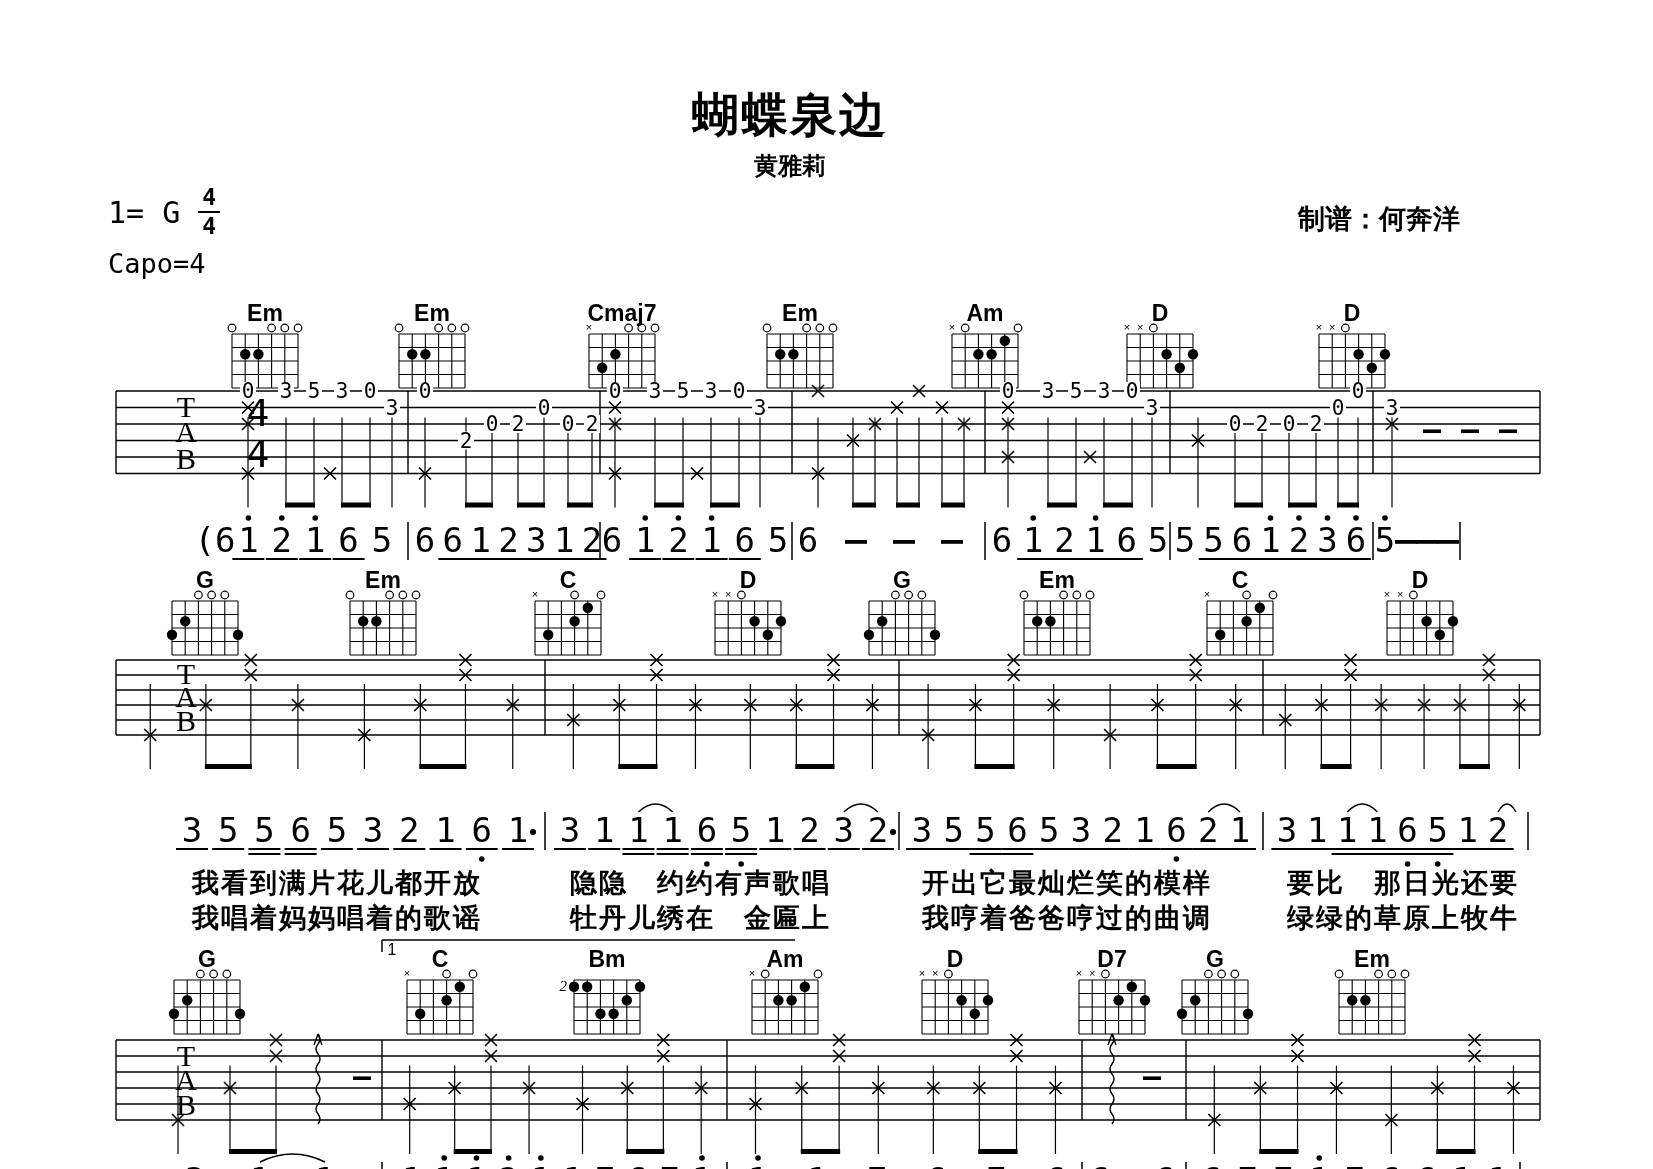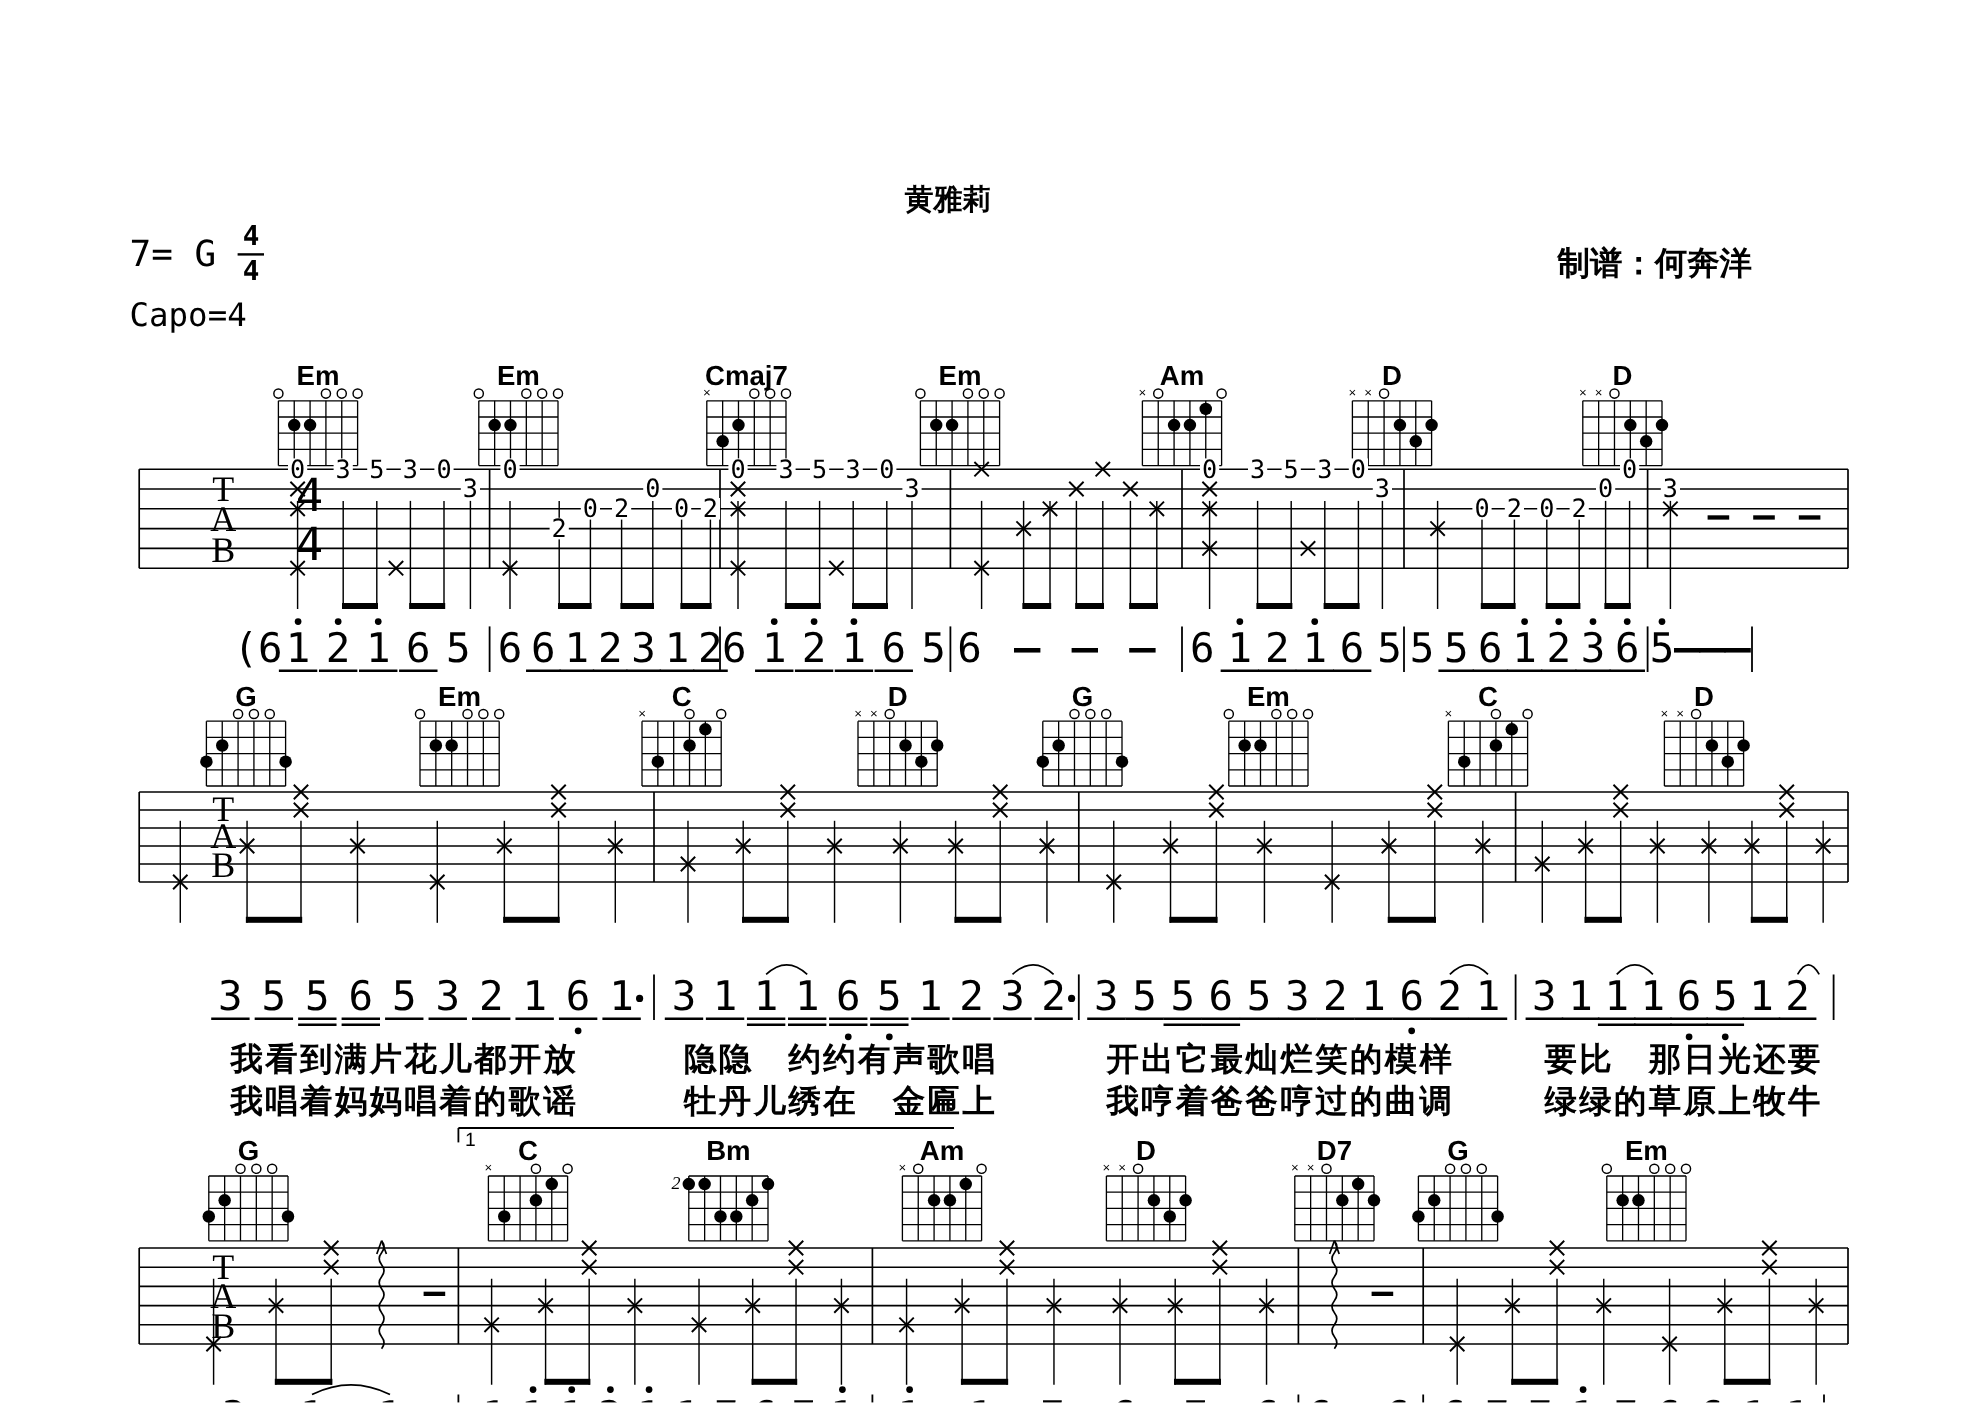--- a/index.html
+++ b/index.html
@@ -19,23 +19,24 @@
         font-family:"DejaVu Sans Mono",monospace;}
   .credits{position:absolute;top:198px;left:1000px;width:460px;text-align:right;
            font-size:27px;line-height:42px;font-weight:bold;}
   svg{position:absolute;left:0;top:0;}
   svg text{fill:#000;}
 </style>
 </head>
 <body>
 
 <div class="page">
+  <div class="title">蝴蝶泉边</div>
   <div class="artist">黄雅莉</div>
   <div class="keyrow">
-    <span>7= G</span>
+    <span>1= G</span>
     <span class="frac">
       <span class="fn">4</span>
       <span class="fd">4</span>
     </span>
   </div>
   <div class="capo">Capo=4</div>
   <div class="credits">
     <div>制谱：何奔洋</div>
   </div>
   <svg id="score" width="1653" height="1169" viewBox="0 0 1653 1169">

